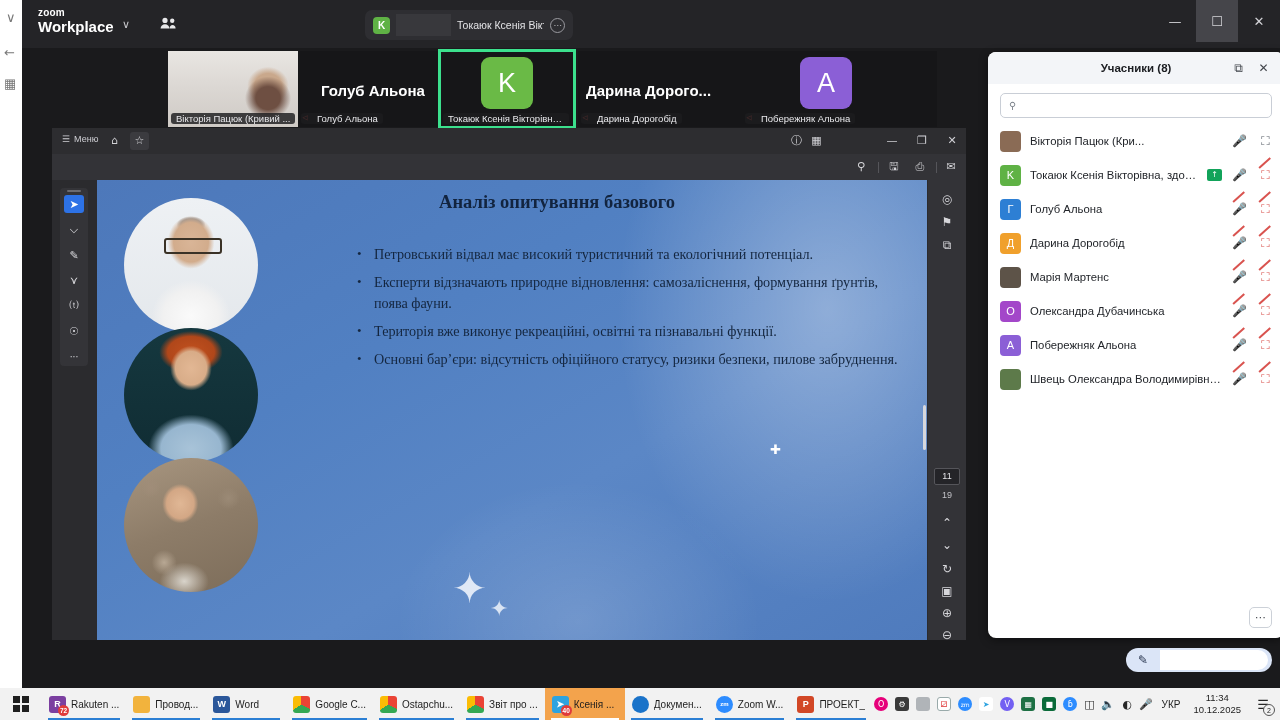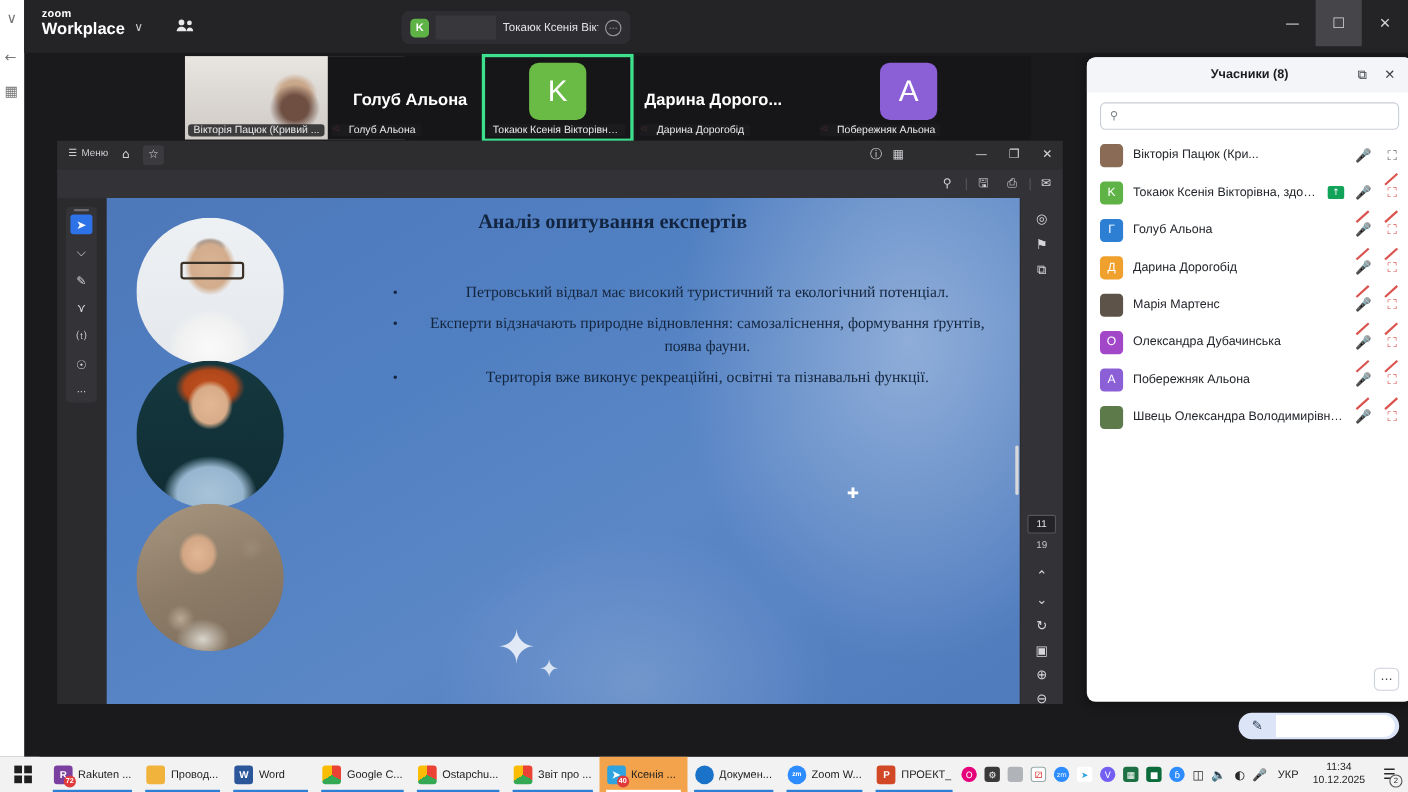--- a/index.html
+++ b/index.html
@@ -195,21 +195,21 @@
       radial-gradient(ellipse 260px 200px at 58% 96%, rgba(255,255,255,.16) 0%, rgba(255,255,255,0) 70%),
       linear-gradient(150deg, #4d78ba 0%, #5180c2 35%, #5b87c6 62%, #4f7bbd 100%);
     overflow: hidden;
   }
   .slide-title {
     position: absolute; left: 150px; top: 12px; width: 620px; text-align: center;
     font-family: "Liberation Serif", serif; font-weight: 700;
     font-size: 18.5px; color: #12243f;
   }
   .bullets {
-    position: absolute; left: 255px; top: 76px; width: 560px; text-align: center;
+    position: absolute; left: 255px; top: 64px; width: 560px;
   }
   .bullet {
     position: relative; padding-left: 22px; margin-bottom: 7px;
     font-family: "Liberation Serif", serif; font-size: 14.2px;
     line-height: 1.47; color: #14263f;
   }
   .bullet::before {
     content: "\2022"; position: absolute; left: 5px; top: 0;
     font-size: 13px; color: #14263f;
   }
@@ -486,26 +486,27 @@
           <div class="rail-btn" style="font-size:9px;border:0;">⒯</div>
           <div class="rail-btn">☉</div>
           <div class="rail-btn" style="font-size:9px;">···</div>
         </div>
 
         <div class="slide">
           <div class="expert exp1"></div>
           <div class="expert exp2"></div>
           <div class="expert exp3"></div>
 
-          <div class="slide-title">Аналіз опитування експертів</div>
+          <div class="slide-title">Аналіз опитування базового</div>
 
           <div class="bullets">
             <div class="bullet">Петровський відвал має високий туристичний та екологічний потенціал.</div>
             <div class="bullet">Експерти відзначають природне відновлення: самозаліснення, формування ґрунтів, поява фауни.</div>
             <div class="bullet">Територія вже виконує рекреаційні, освітні та пізнавальні функції.</div>
+            <div class="bullet">Основні бар’єри: відсутність офіційного статусу, ризики безпеки, пилове забруднення.</div>
           </div>
         </div>
 
         <div class="spark s1" style="position:absolute;left:400px;top:388px;">✦</div>
         <div class="spark s2" style="position:absolute;left:438px;top:418px;">✦</div>
         <div class="cursor-a" style="position:absolute;left:718px;top:262px;">✚</div>
         <div class="scroll-thumb"></div>
 
         <div class="right-rail">
           <div class="rrail-btn" style="top:10px;">◎</div>

